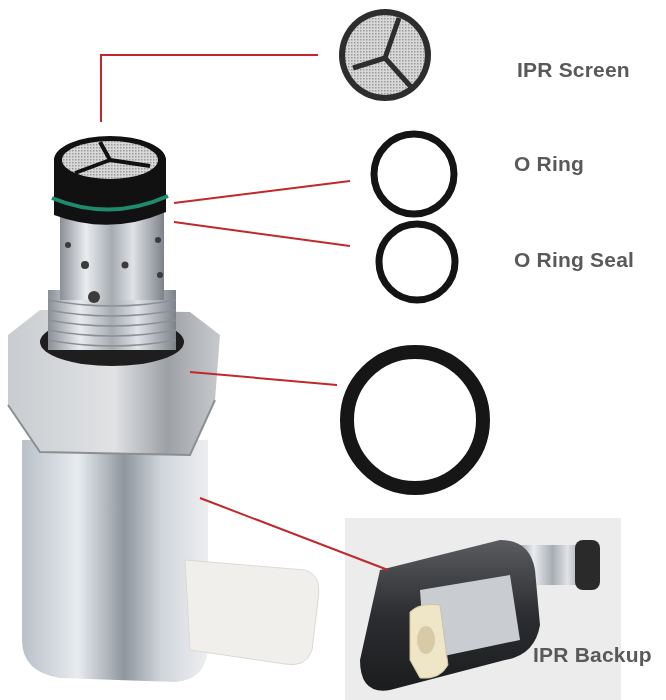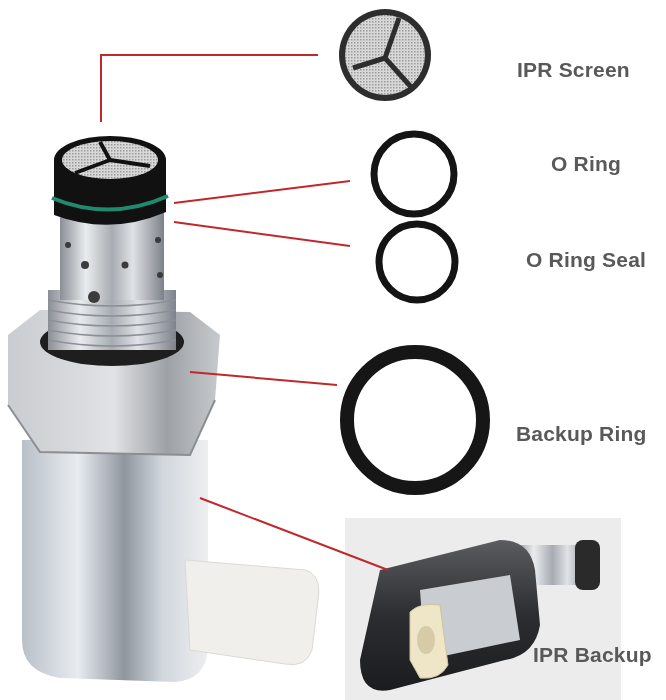--- a/index.html
+++ b/index.html
@@ -111,17 +111,16 @@
     <g stroke="#c0282b" stroke-width="2" fill="none">
       <path d="M101 122 L101 55 L318 55"></path>
       <path d="M174 203 L350 181"></path>
       <path d="M174 222 L350 246"></path>
       <path d="M190 372 L337 385"></path>
       <path d="M200 498 L388 570"></path>
     </g>
   </svg>
 
   <div class="label" style="left:517px; top:58px;">IPR Screen</div>
-  <div class="label" style="left:514px; top:152px;margin-left:37px;">O Ring</div>
-  <div class="label" style="left:514px; top:248px;margin-left:12px;">O Ring Seal</div>
-  <div class="label" style="left:516px; top:422px;">Backup Ring</div>
+  <div class="label" style="left:514px; top:152px;">O Ring</div>
+  <div class="label" style="left:514px; top:248px;">O Ring Seal</div>
   <div class="label" style="left:533px; top:643px;">IPR Backup</div>
 </div>
 
 </body></html>

